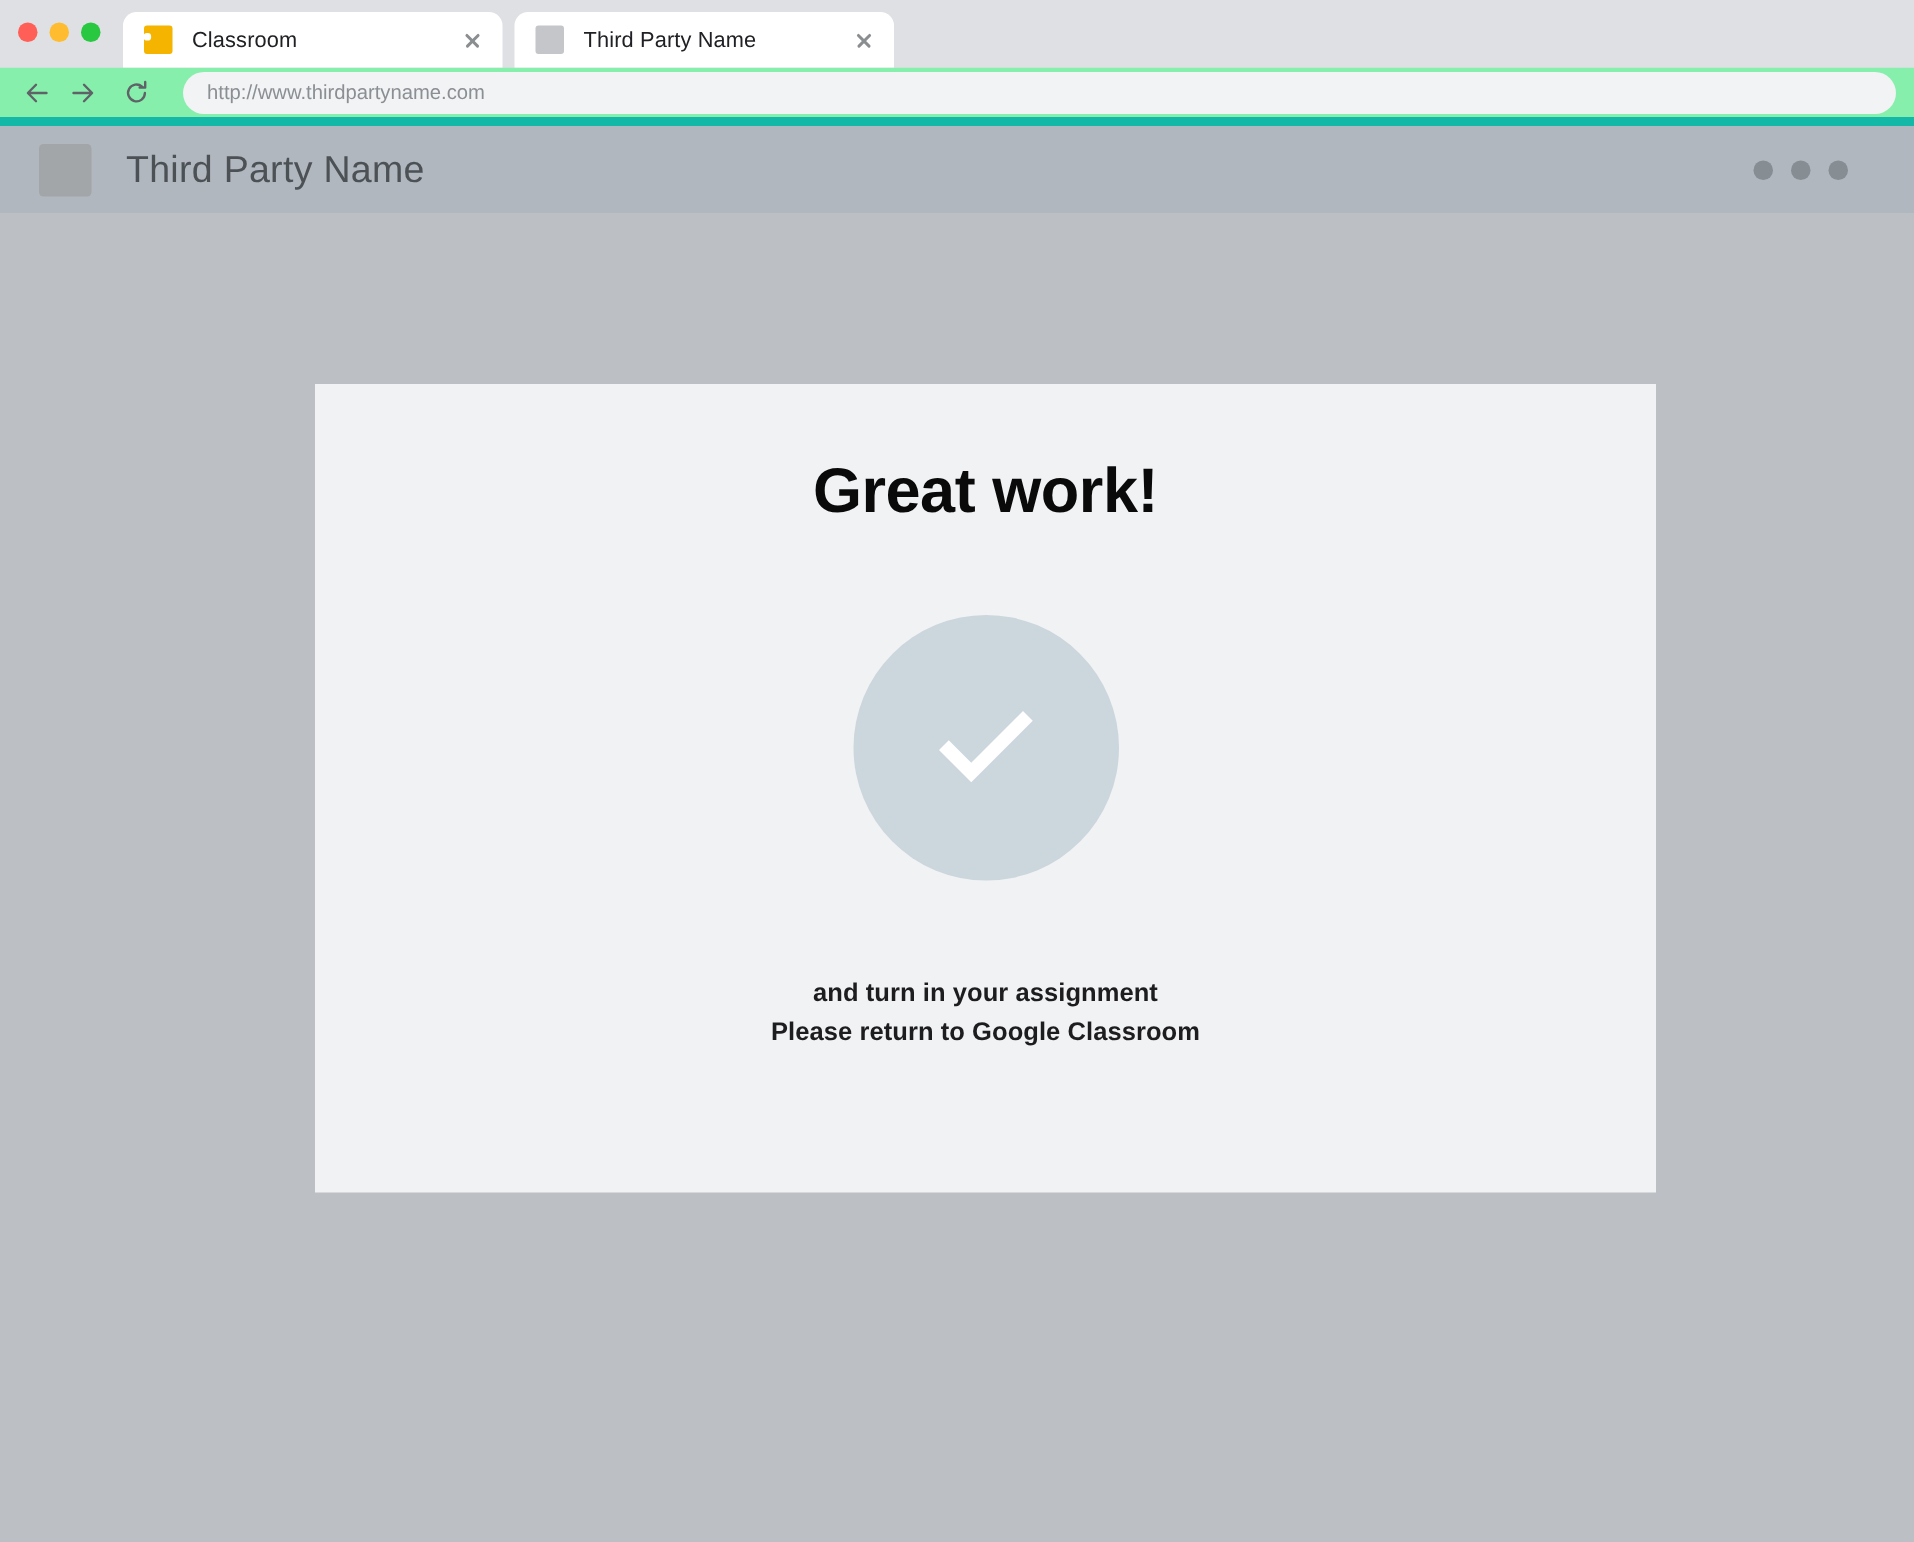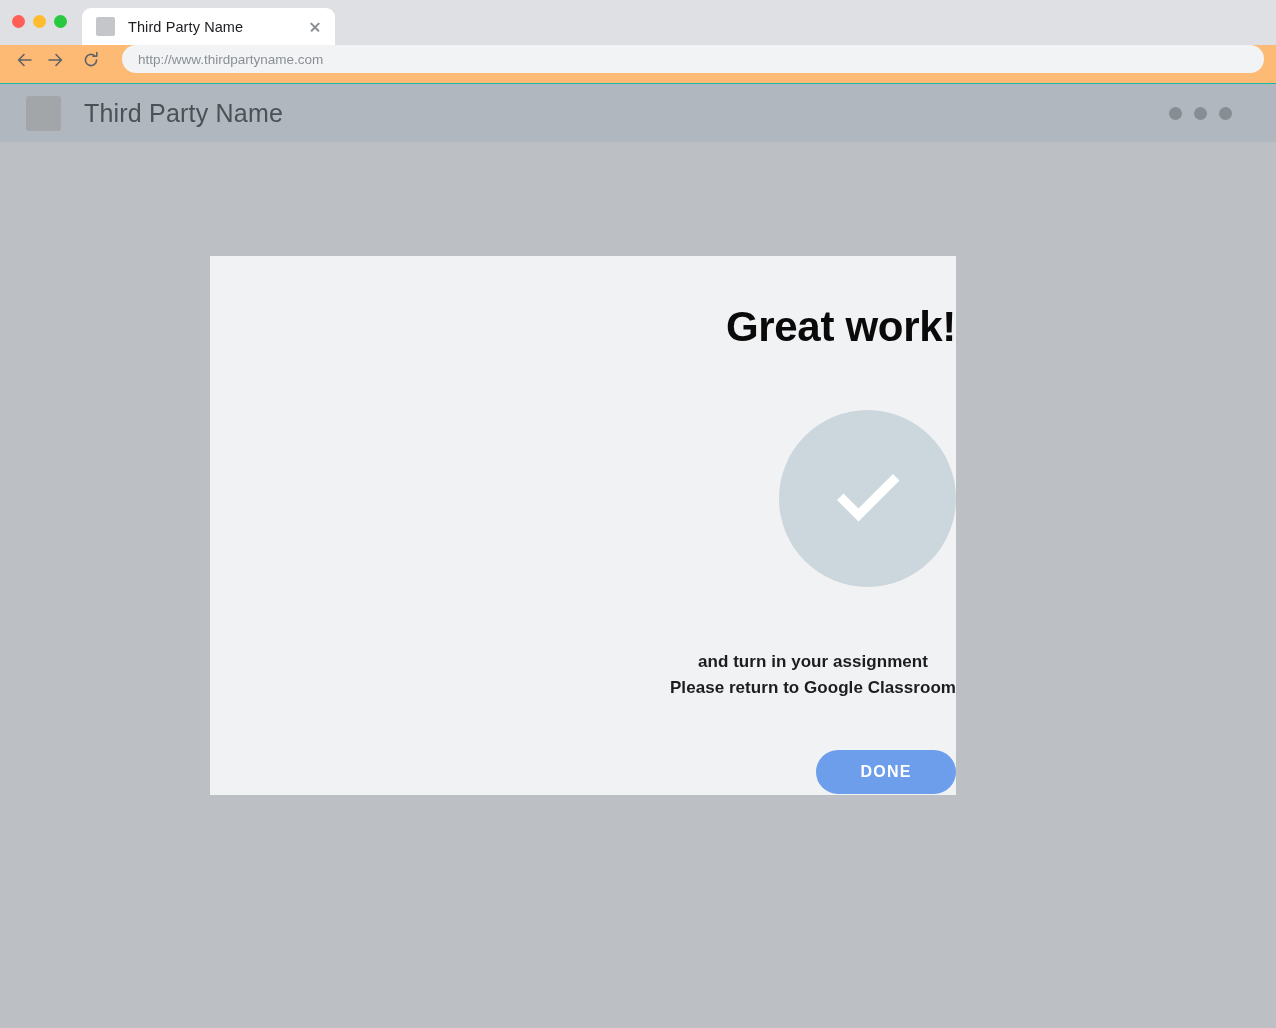--- a/index.html
+++ b/index.html
@@ -141,25 +141,25 @@
     height: 1.5px;
     background: #5f6368;
     border-radius: 1px;
   }
   .tab-close::before { transform: translate(-50%,-50%) rotate(45deg); }
   .tab-close::after  { transform: translate(-50%,-50%) rotate(-45deg); }
 
   
   .toolbar {
     height: 39px;
-    background: #fdba74;
-    display: flex;
-    align-items: flex-start;
+    background: #86efac;
+    display: flex;
+    align-items: center;
     padding: 0 12px 0 10px;
-    border-bottom: 1px solid #14b8a6;
+    border-bottom: 6px solid #14b8a6;
   }
 
   .nav-btn {
     width: 30px;
     height: 30px;
     flex: 0 0 30px;
     display: flex;
     align-items: center;
     justify-content: center;
     cursor: pointer;
@@ -231,26 +231,26 @@
     height: 13px;
     border-radius: 50%;
     background: #868d93;
   }
 
   
   .card {
     position: absolute;
     left: 210px;
     top: 172px;
-    width: 746px;
+    width: 894px;
     height: 539px;
     background: #f1f2f4;
     display: flex;
     flex-direction: column;
-    align-items: flex-end;
+    align-items: center;
     gap: 24px;
   }
 
   .card-title {
     margin-top: 50px;
     font-size: 42px;
     font-weight: bold;
     color: #0a0a0a;
     letter-spacing: -0.3px;
     line-height: 1;
@@ -304,20 +304,30 @@
   <div class="tab-strip">
 
     <div class="traffic-lights">
       <span class="light red"></span>
       <span class="light yellow"></span>
       <span class="light green"></span>
     </div>
 
     <div class="tabs">
 
+      <div class="tab">
+        <span class="tab-favicon favicon-classroom">
+          <span class="inner">
+            <span class="head"></span>
+            <span class="body"></span>
+          </span>
+        </span>
+        <span class="tab-title">Classroom</span>
+        <span class="tab-close"></span>
+      </div>
 
       <div class="tab">
         <span class="tab-favicon favicon-generic"></span>
         <span class="tab-title">Third Party Name</span>
         <span class="tab-close"></span>
       </div>
 
     </div>
   </div>
 
@@ -369,16 +379,15 @@
       <svg width="110" height="110" viewBox="0 0 110 110" aria-hidden="true">
         <path d="M24 56 L30.5 49.5 L45.5 64.5 L80 30 L86.5 36.5 L45.5 77.5 Z" fill="#ffffff"></path>
       </svg>
     </div>
 
     <div class="card-message">
       <div>and turn in your assignment</div>
       <div>Please return to Google Classroom</div>
     </div>
 
-    <button class="done-button">DONE</button>
 
   </div>
 </div>
 
 </body></html>

